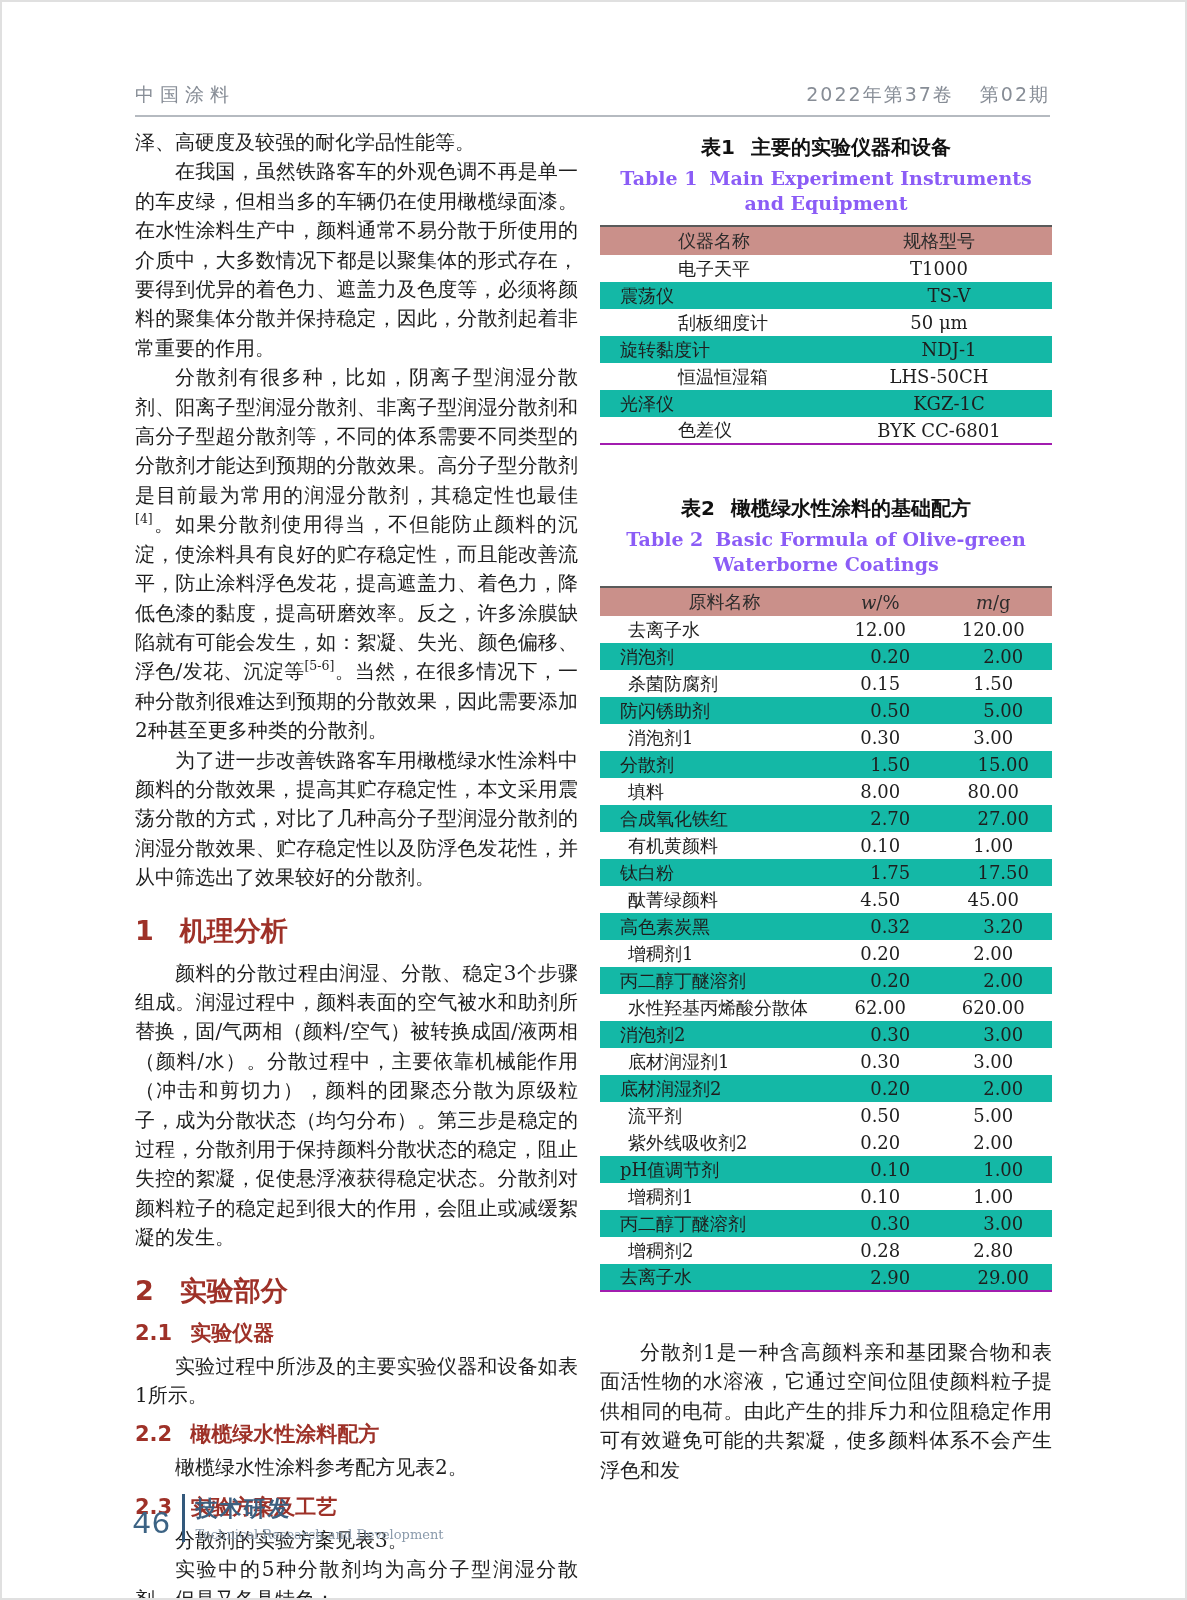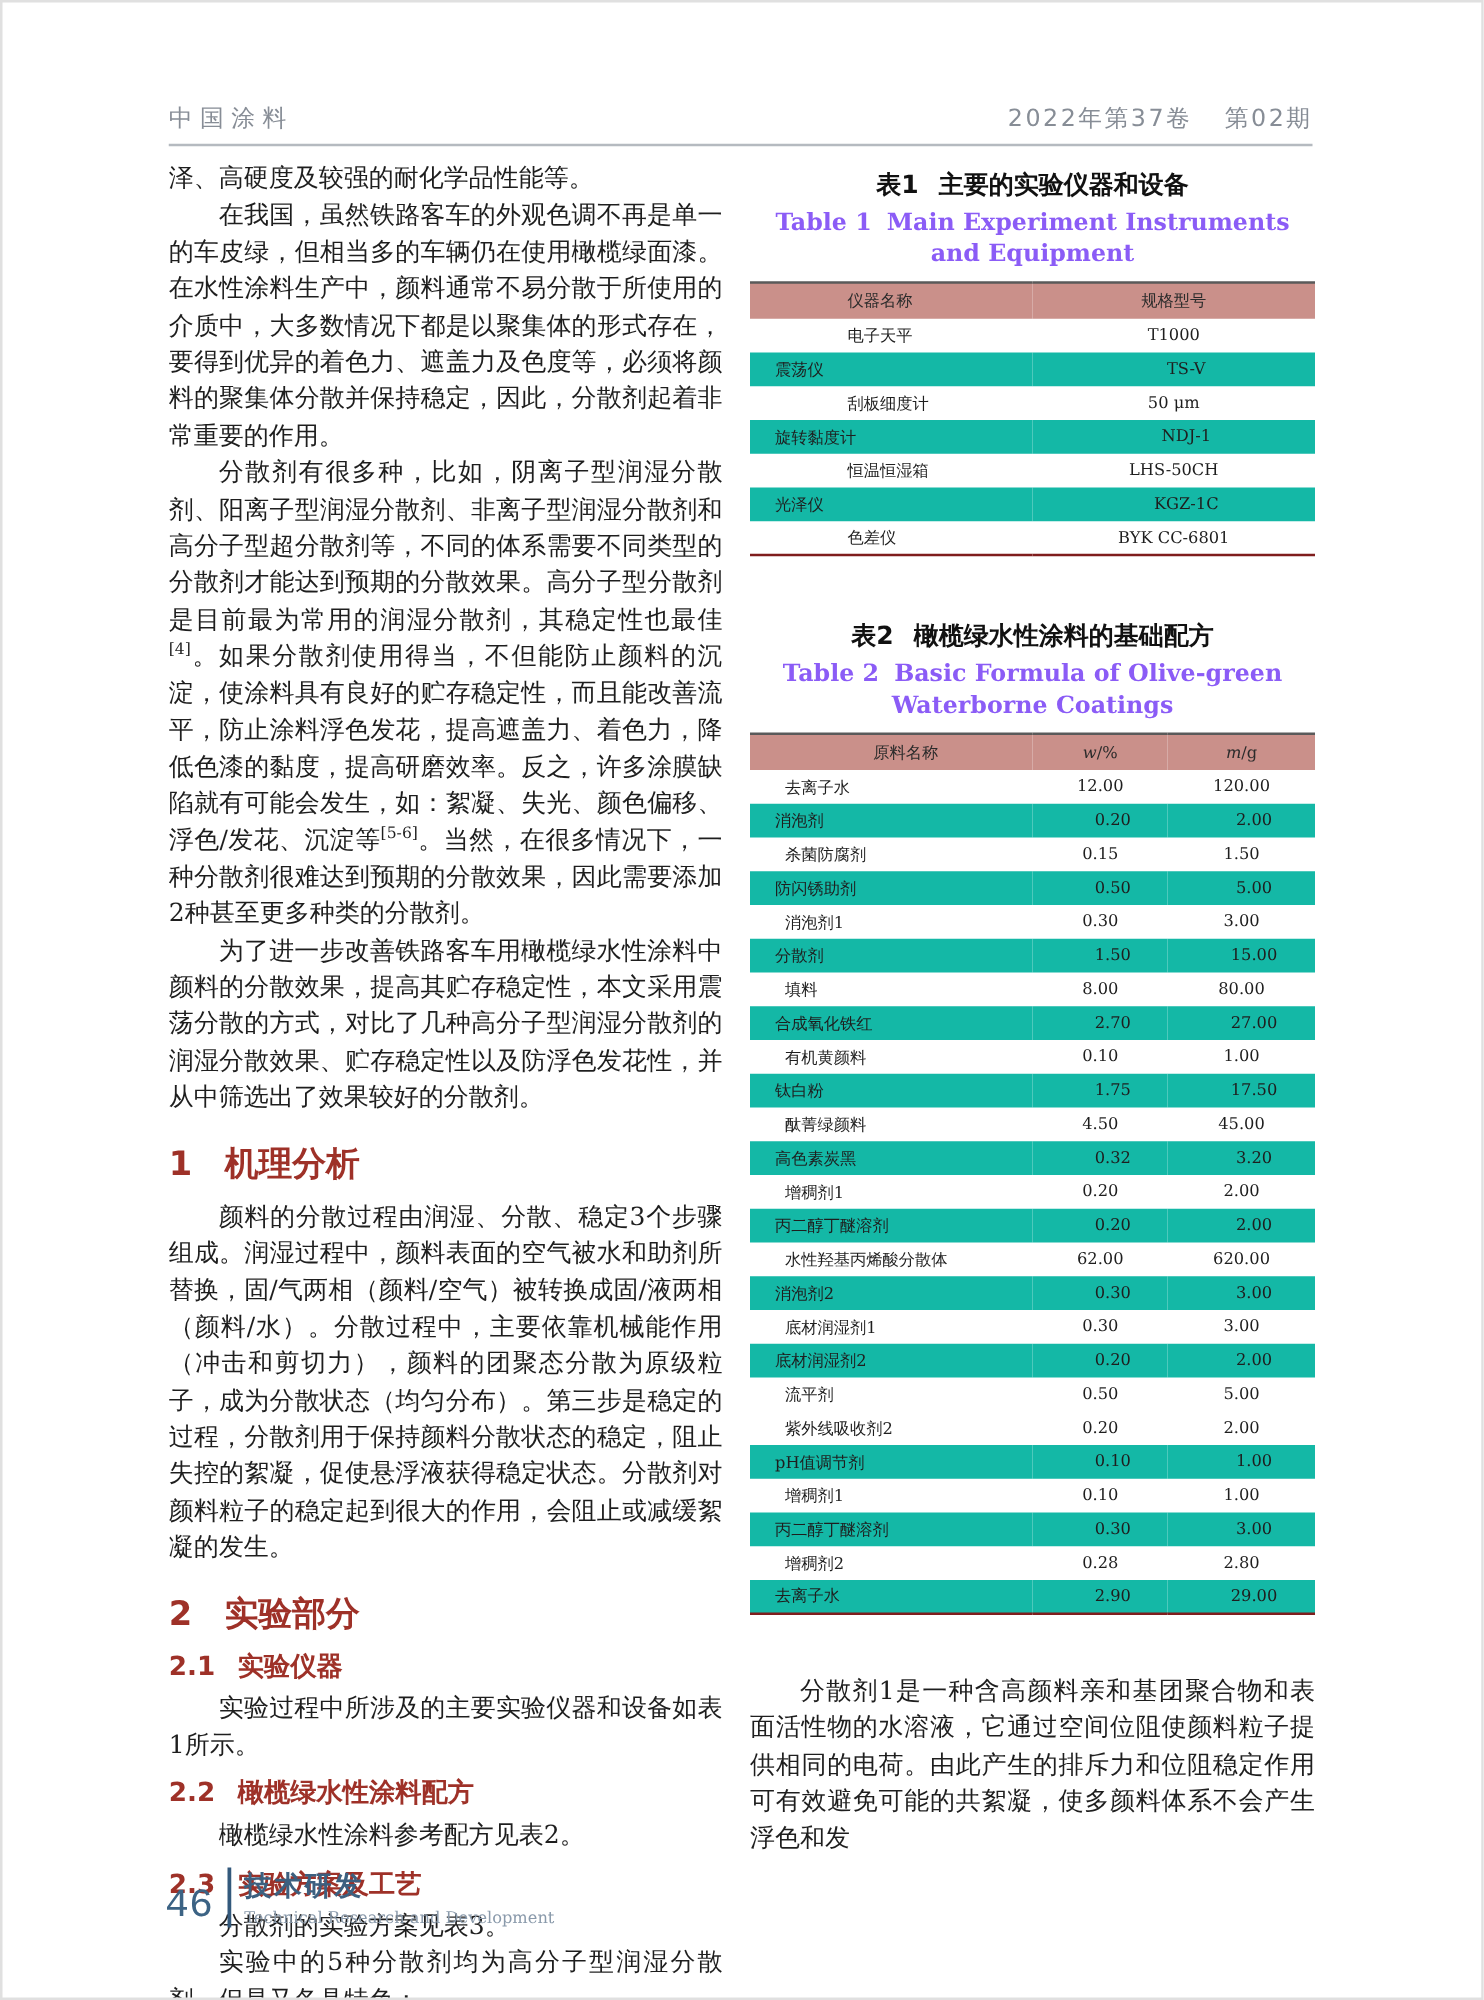--- a/index.html
+++ b/index.html
@@ -64,22 +64,22 @@
   .t-title-en {
     text-align: center; font-weight: bold; font-size: 19px;
     font-family: "DejaVu Serif", "Liberation Serif", serif;
     color: #8b5cf6; margin-bottom: 9px; line-height: 25px;
   }
   .t-title-en .tag { margin-right: 12px; }
 
   table.data {
     width: 100%; border-collapse: collapse;
     border-top: 2px solid #5a5a5a;
-    border-bottom: 2px solid #7f1d1d;
-    font-size: 13px; color: #1e1e1e;
+    border-bottom: 2px solid #a21caf;
+    font-size: 18px; color: #1e1e1e;
     table-layout: fixed;
   }
   table.data th {
     background: #ca908a; font-weight: normal;
     height: 29px; color: #2b2b2b;
   }
   table.data td { height: 27px; }
   table.data tr.alt td { background: #14b8a6; padding-left: 20px; }
 
   

